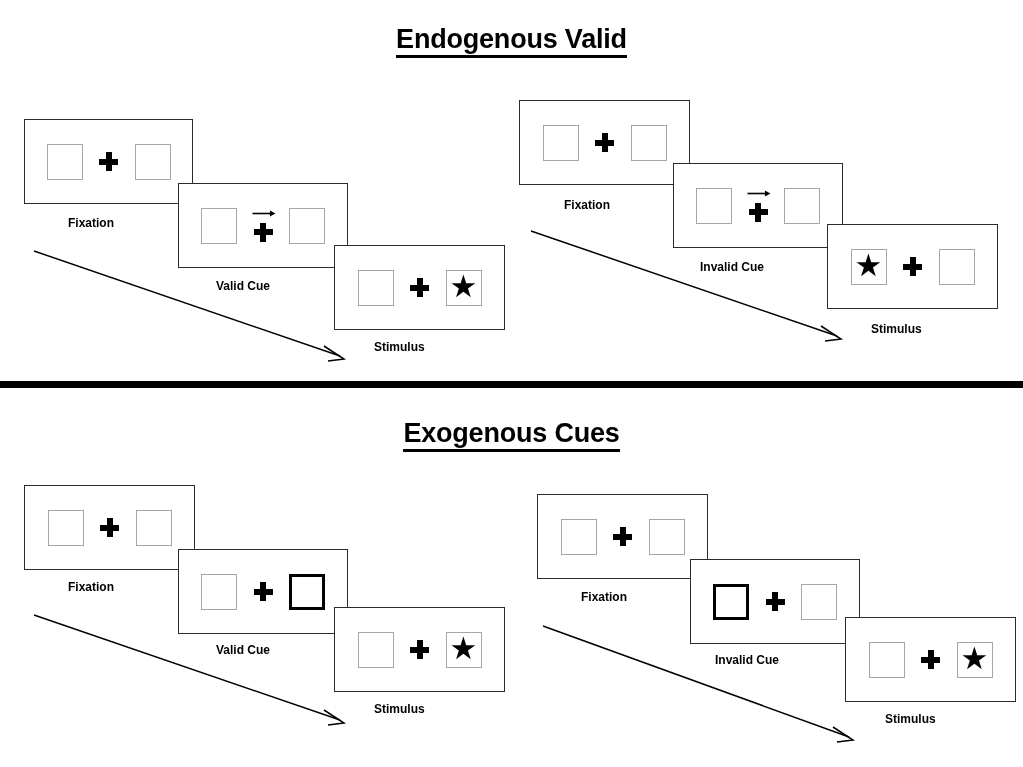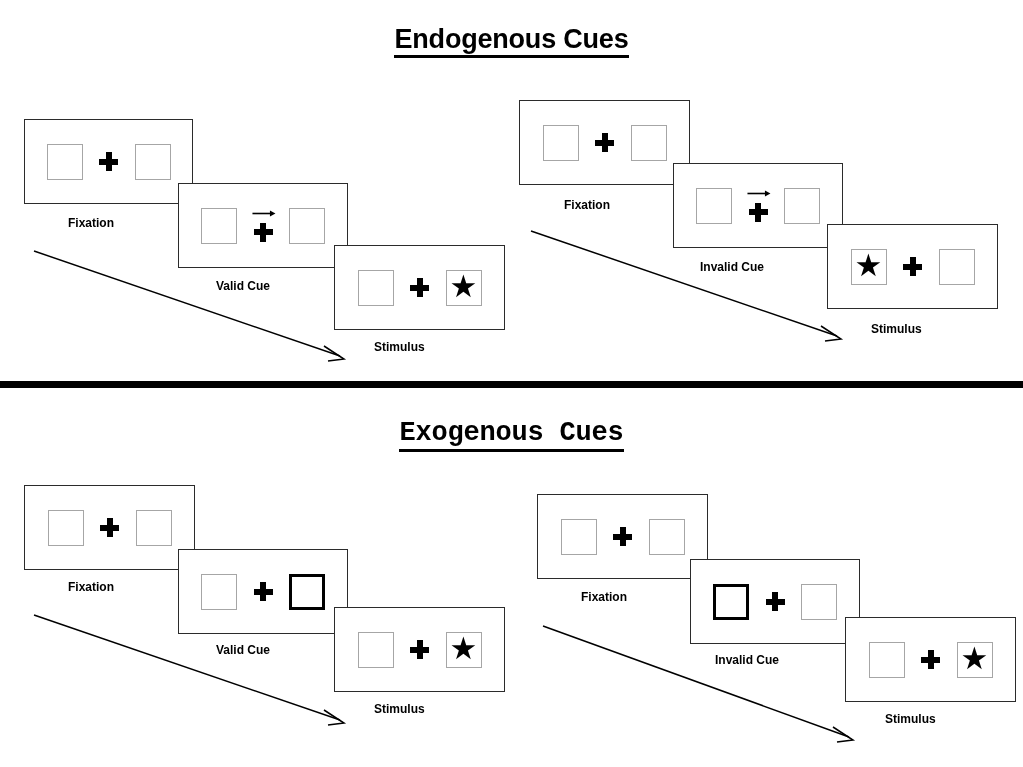--- a/index.html
+++ b/index.html
@@ -25,21 +25,21 @@
     font-size: 27px;
     font-weight: bold;
     letter-spacing: -0.2px;
     color: #000;
   }
   .section-title span {
     border-bottom: 3px solid #000;
     padding-bottom: 1px;
   }
   #title-endogenous { top: 24px; }
-  #title-exogenous  { top: 418px; font-family: Liberation Mono, monospace; }
+  #title-exogenous  { top: 418px; }
 
   
   .divider {
     position: absolute;
     left: 0;
     width: 1023px;
     height: 7px;
     background: #000;
     top: 381px;
   }
@@ -136,21 +136,21 @@
   .flow-arrow {
     position: absolute;
     z-index: 1;
     pointer-events: none;
   }
 </style>
 </head>
 <body>
 
 <div class="section-title" id="title-endogenous">
-  <span>Endogenous Cues</span>
+  <span>Endogenous Valid</span>
 </div>
 
 <div class="panel" style="left:24px; top:119px; width:169px; height:85px;">
   <div class="panel-inner">
     <div class="sbox"></div>
     <div class="fix-wrap">
       <div class="cross"></div>
     </div>
     <div class="sbox"></div>
   </div>

